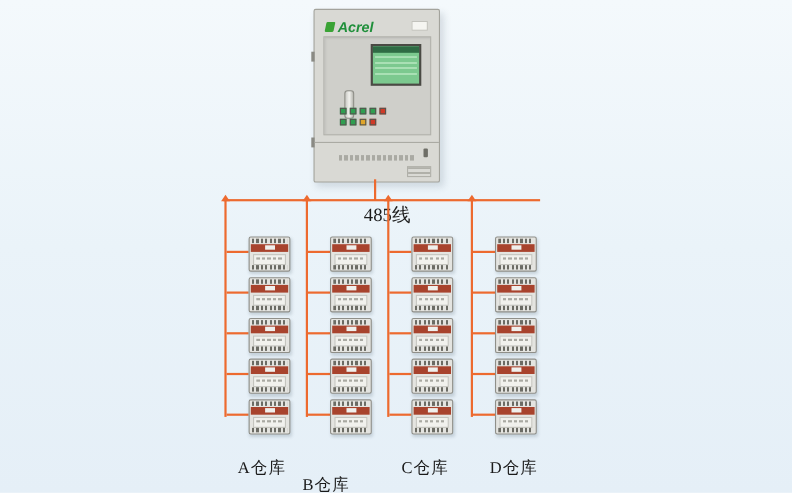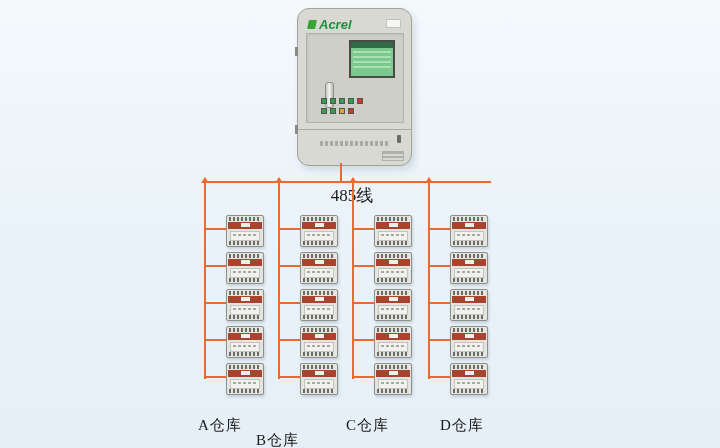--- a/index.html
+++ b/index.html
@@ -27,25 +27,25 @@
   .band{position:absolute;top:6px;left:1px;right:1px;height:7px;background:#a8432d;}
   .band::after{content:'';position:absolute;left:13px;top:1px;width:9px;height:4px;background:#efefec;}
   .face{position:absolute;top:15px;left:3px;right:3px;height:8px;background:#f1f1ed;border:1px solid #c4c4be;}
   .face::after{content:'';position:absolute;left:2px;right:2px;top:2px;height:2px;
     background:repeating-linear-gradient(90deg,#a9a9a2 0 3px,transparent 3px 5px);}
   .terms-bottom{position:absolute;bottom:1px;left:2px;right:2px;height:4px;
     background:repeating-linear-gradient(90deg,#6b6b64 0 2px,transparent 2px 4px);}
   
   .bus-label{position:absolute;left:318px;top:184px;width:68px;text-align:center;
     font-family:"Liberation Serif",serif;font-size:17px;color:#1c1c1c;}
-  .col-label{position:absolute;top:416px;width:62px;text-align:left;
+  .col-label{position:absolute;top:416px;width:62px;text-align:right;
     font-family:"Liberation Serif",serif;font-size:15px;color:#1a1a1a;letter-spacing:1px;}
   
-  .cabinet{position:absolute;left:297px;top:8px;width:113px;height:156px;background:#d9d9d4;
-    border:1px solid #a3a39c;border-radius:12px;box-shadow:3px 4px 7px rgba(40,60,80,.15);}
+  .cabinet{position:absolute;left:285px;top:8px;width:113px;height:156px;background:#d9d9d4;
+    border:1px solid #a3a39c;border-radius:2px;box-shadow:3px 4px 7px rgba(40,60,80,.15);}
   .hinge{position:absolute;left:-3px;width:3px;height:9px;background:#8a8a84;}
   .hinge.h1{top:38px;} .hinge.h2{top:116px;}
   .brand{position:absolute;left:10px;top:8px;display:flex;align-items:center;gap:3px;}
   .brand-mark{width:8px;height:9px;background:#3aa335;transform:skewX(-12deg);border-radius:1px;}
   .brand-text{color:#1f8f3a;font-weight:bold;font-style:italic;font-size:13px;}
   .sticker{position:absolute;left:88px;top:10px;width:13px;height:7px;background:#f5f5f1;border:1px solid #c2c2bc;}
   .panel{position:absolute;left:8px;top:24px;width:96px;height:88px;background:#cfcfca;
     border:1px solid #b2b2ac;box-shadow:inset 1px 1px 2px rgba(0,0,0,.08);}
   .screen{position:absolute;left:42px;top:6px;width:46px;height:38px;background:#4a4a44;padding:2px;box-sizing:border-box;}
   .scr-inner{position:relative;width:100%;height:100%;background:#7cc98f;overflow:hidden;}
@@ -299,16 +299,16 @@
         <div class="dev-row" style="top: 182px;">
           <div class="stub"></div>
           <div class="device">
             <div class="terms-top"></div>
             <div class="band"></div>
             <div class="face"></div>
             <div class="terms-bottom"></div>
           </div>
         </div>
       </div>
-      <div class="col-label" style="left: 440px;">D仓库</div>
+      <div class="col-label" style="left: 427px;">D仓库</div>
     </div>
 
 </div>
 
 </body></html>

